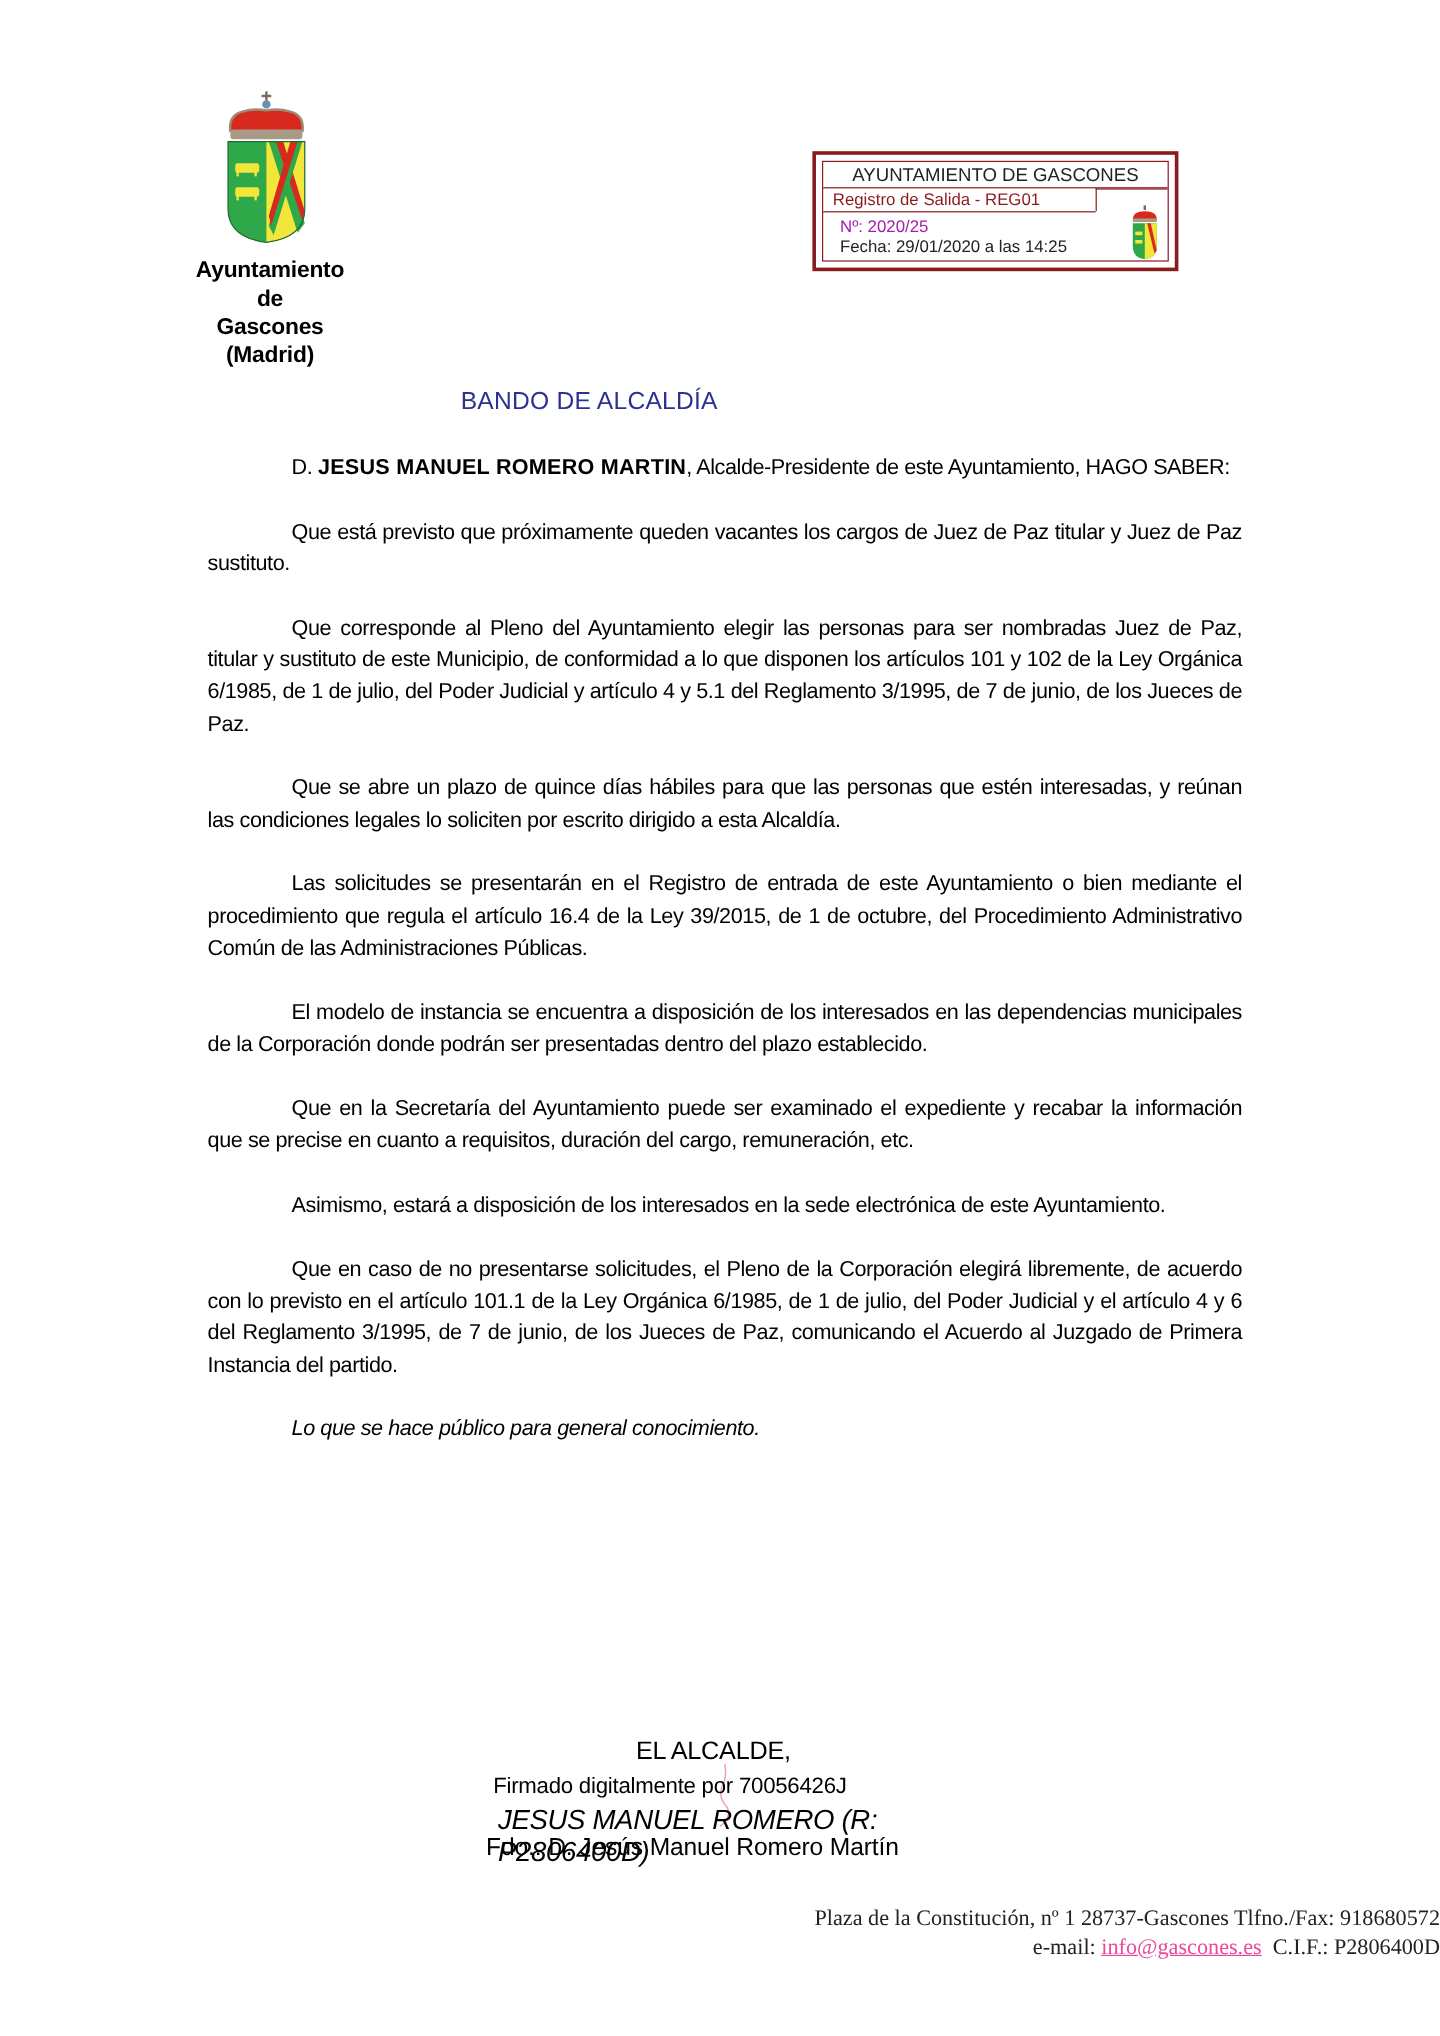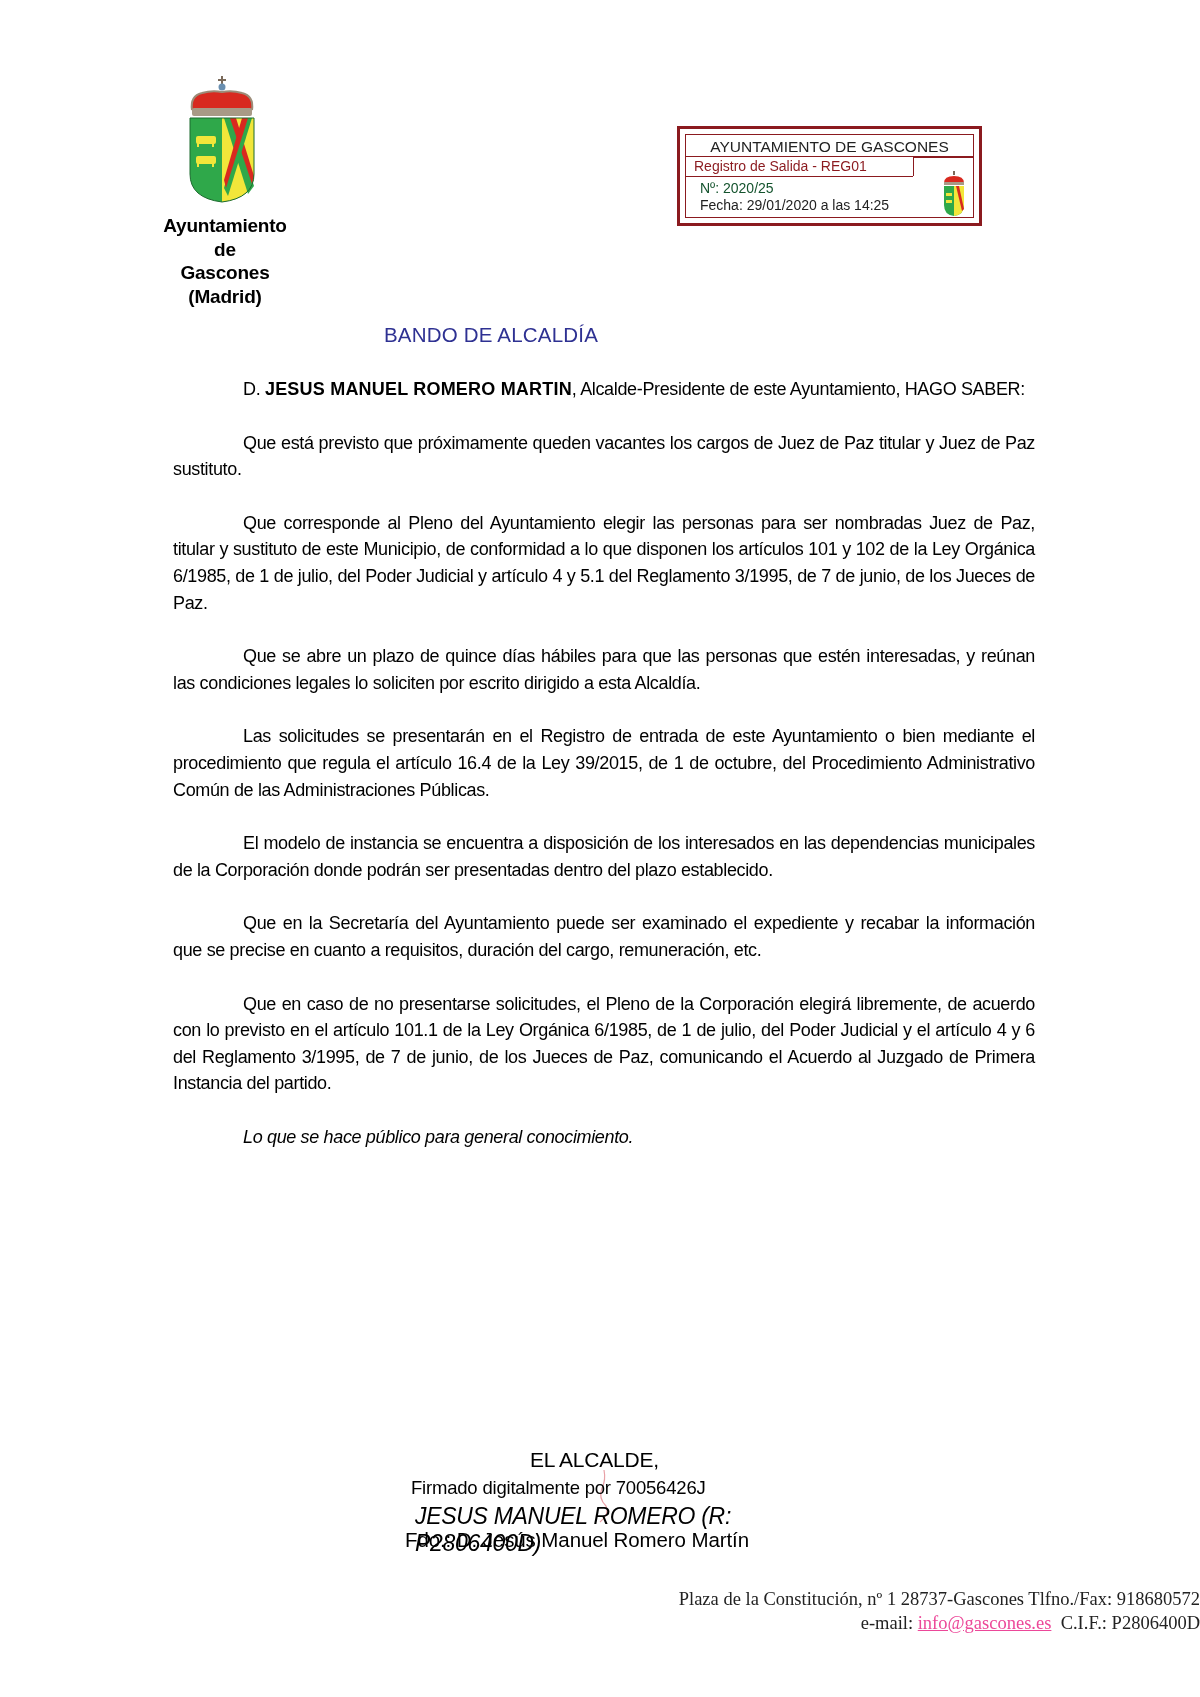--- a/index.html
+++ b/index.html
@@ -19,21 +19,21 @@
   .stamp-title { position: absolute; left: 0; right: 0; top: 2px; height: 19px;
                  text-align: center; font-size: 15.5px; color: #222; line-height: 19px;
                  border-bottom: 1px solid #8b1a1f; }
   .stamp-reg { position: absolute; left: 8px; top: 22px; font-size: 14px; color: #8b1a1f; line-height: 18px; }
   .stamp-step { position: absolute; left: 0; top: 41px; width: 227px; height: 0;
                 border-top: 1px solid #8b1a1f; }
   .stamp-step-v { position: absolute; left: 227px; top: 22px; width: 0; height: 19px;
                   border-left: 1px solid #8b1a1f; }
   .stamp-step-h2 { position: absolute; left: 227px; right: 0; top: 22px; height: 0;
                    border-top: 1px solid #8b1a1f; }
-  .stamp-num { position: absolute; left: 14px; top: 44px; font-size: 14px; color: #14532d; line-height: 18px; }
+  .stamp-num { position: absolute; left: 14px; top: 44px; font-size: 14px; color: #a21caf; line-height: 18px; }
   .stamp-date { position: absolute; left: 14px; top: 61px; font-size: 14px; color: #222; line-height: 18px; }
   .stamp-crest { position: absolute; left: 256px; top: 36px; width: 24px; height: 46px; }
 
   
   .doc-title { position: absolute; left: 0; width: 960px; top: 323px; text-align: center;
                font-size: 20.5px; color: #2e3192; letter-spacing: 0.2px; padding-left: 11px; }
 
   
   .body { position: absolute; left: 173px; top: 376px; width: 862px;
           font-family: "Liberation Sans", sans-serif; font-size: 18px; line-height: 26.6px;
@@ -115,20 +115,21 @@
 <div class="doc-title">BANDO DE ALCALDÍA</div>
 
 <div class="body">
   <p><span>D. </span><b>JESUS MANUEL ROMERO MARTIN</b><span>, Alcalde-Presidente de este Ayuntamiento, HAGO SABER:</span></p>
   <p>Que está previsto que próximamente queden vacantes los cargos de Juez de Paz titular  y Juez de Paz sustituto.</p>
   <p>Que corresponde al Pleno del Ayuntamiento elegir las personas para ser nombradas Juez de Paz, titular y sustituto de este Municipio, de conformidad a lo que disponen los artículos 101 y 102 de la Ley Orgánica 6/1985, de 1 de julio, del Poder Judicial y artículo 4 y 5.1 del Reglamento 3/1995, de 7 de junio, de los Jueces de Paz.</p>
   <p>Que se abre un plazo de quince días hábiles para que las personas que estén interesadas, y reúnan las condiciones legales lo soliciten por escrito dirigido a esta Alcaldía.</p>
   <p>Las solicitudes se presentarán en el Registro de entrada de este Ayuntamiento o bien mediante el procedimiento que regula el artículo 16.4 de la Ley 39/2015, de 1 de octubre, del Procedimiento Administrativo Común de las Administraciones Públicas.</p>
   <p>El modelo de instancia se encuentra a disposición de los interesados en las dependencias municipales de la Corporación donde podrán ser presentadas dentro del plazo establecido.</p>
   <p>Que en la Secretaría del Ayuntamiento puede ser examinado el expediente y recabar la información que se precise en cuanto a requisitos, duración del cargo, remuneración, etc.</p>
+  <p>Asimismo, estará a disposición de los interesados en la sede electrónica de este Ayuntamiento.</p>
   <p>Que en caso de no presentarse solicitudes, el Pleno de la Corporación elegirá libremente, de acuerdo con lo previsto en el artículo 101.1 de la Ley Orgánica 6/1985, de 1 de julio, del Poder Judicial y el artículo 4 y 6 del Reglamento 3/1995, de 7 de junio, de los Jueces de Paz, comunicando el Acuerdo al Juzgado de Primera Instancia del partido.</p>
   <p class="last-left">Lo que se hace público para general conocimiento.</p>
 </div>
 
 <div class="sig">
   <div class="sig-alcalde">EL ALCALDE,</div>
   <svg class="sig-mark" viewBox="0 0 22 60">
     <path d="M12 4 Q14 14 10 22 Q6 32 14 40 Q18 48 8 56" fill="none" stroke="#e8a0a6" stroke-width="1.2"></path>
   </svg>
   <div class="sig-line1">Firmado digitalmente por 70056426J</div>

